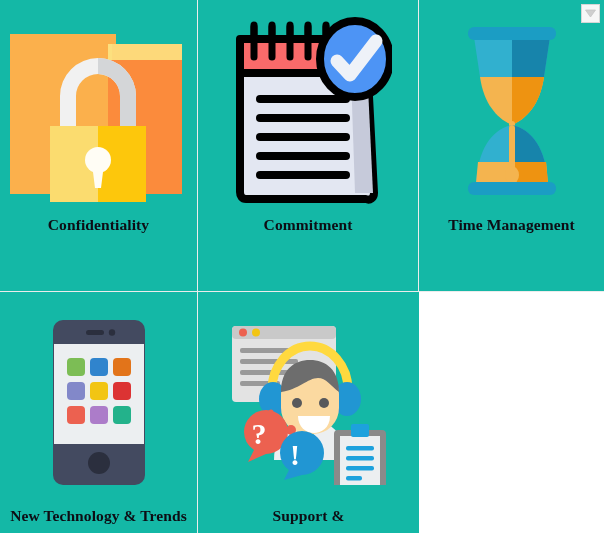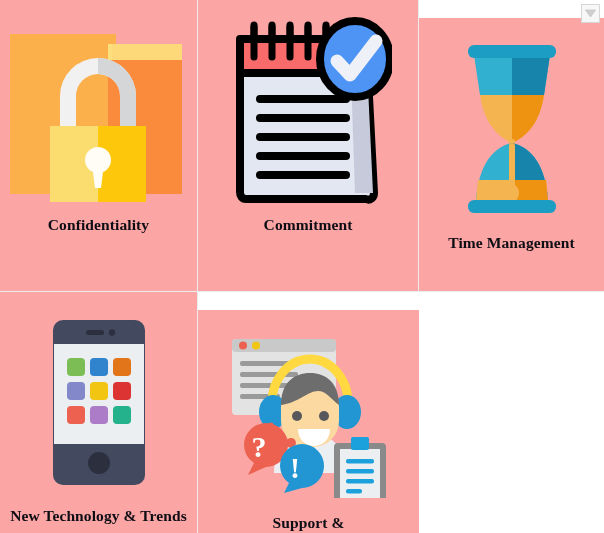--- a/index.html
+++ b/index.html
@@ -26,23 +26,23 @@
   .cell {
     position: relative;
     box-sizing: border-box;
     border-right: 1px solid #ececec;
     border-bottom: 1px solid #ececec;
     display: flex;
     flex-direction: column;
     align-items: center;
     justify-content: flex-start;
     overflow: hidden;
-    background: #fca5a5;
-  }
-  .cell.last-col { border-right: none; margin-top: 18px; }
+    background: #14b8a6;
+  }
+  .cell.last-col { border-right: none; }
   .cell.last-row { border-bottom: none; }
 
   .icon-wrap {
     display: flex;
     align-items: center;
     justify-content: center;
     width: 100%;
   }
   .cell-label {
     text-align: center;

